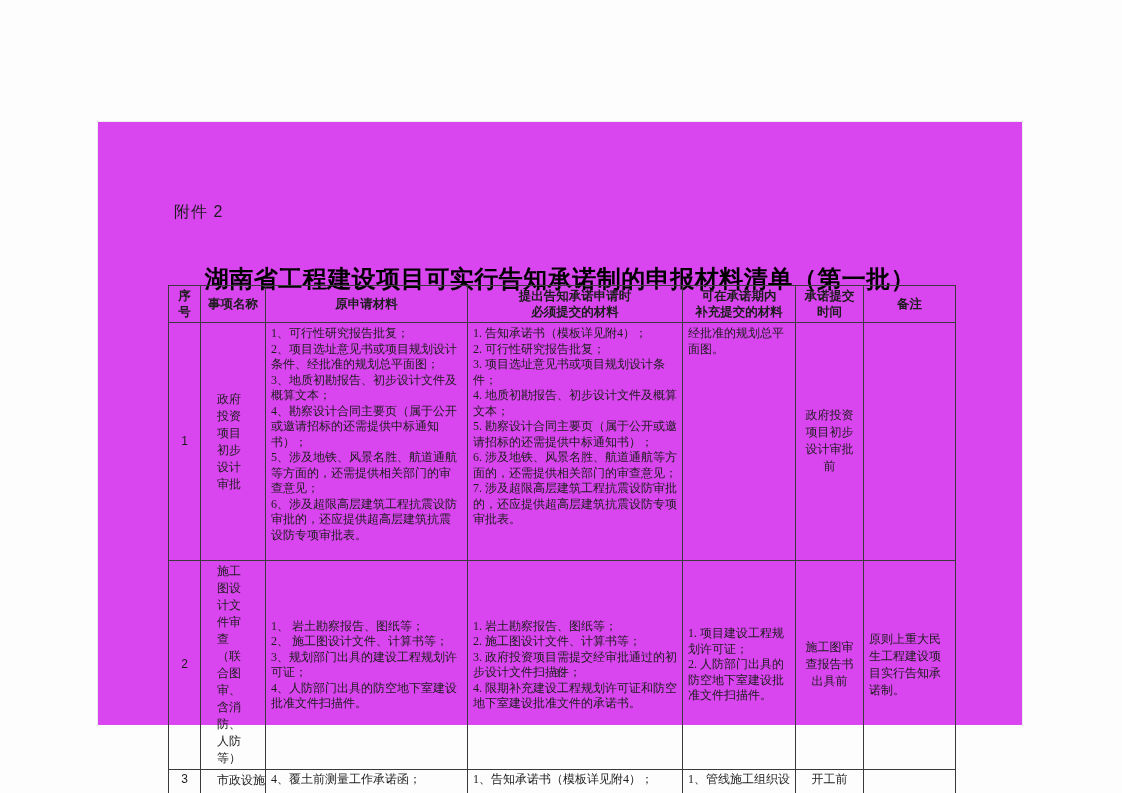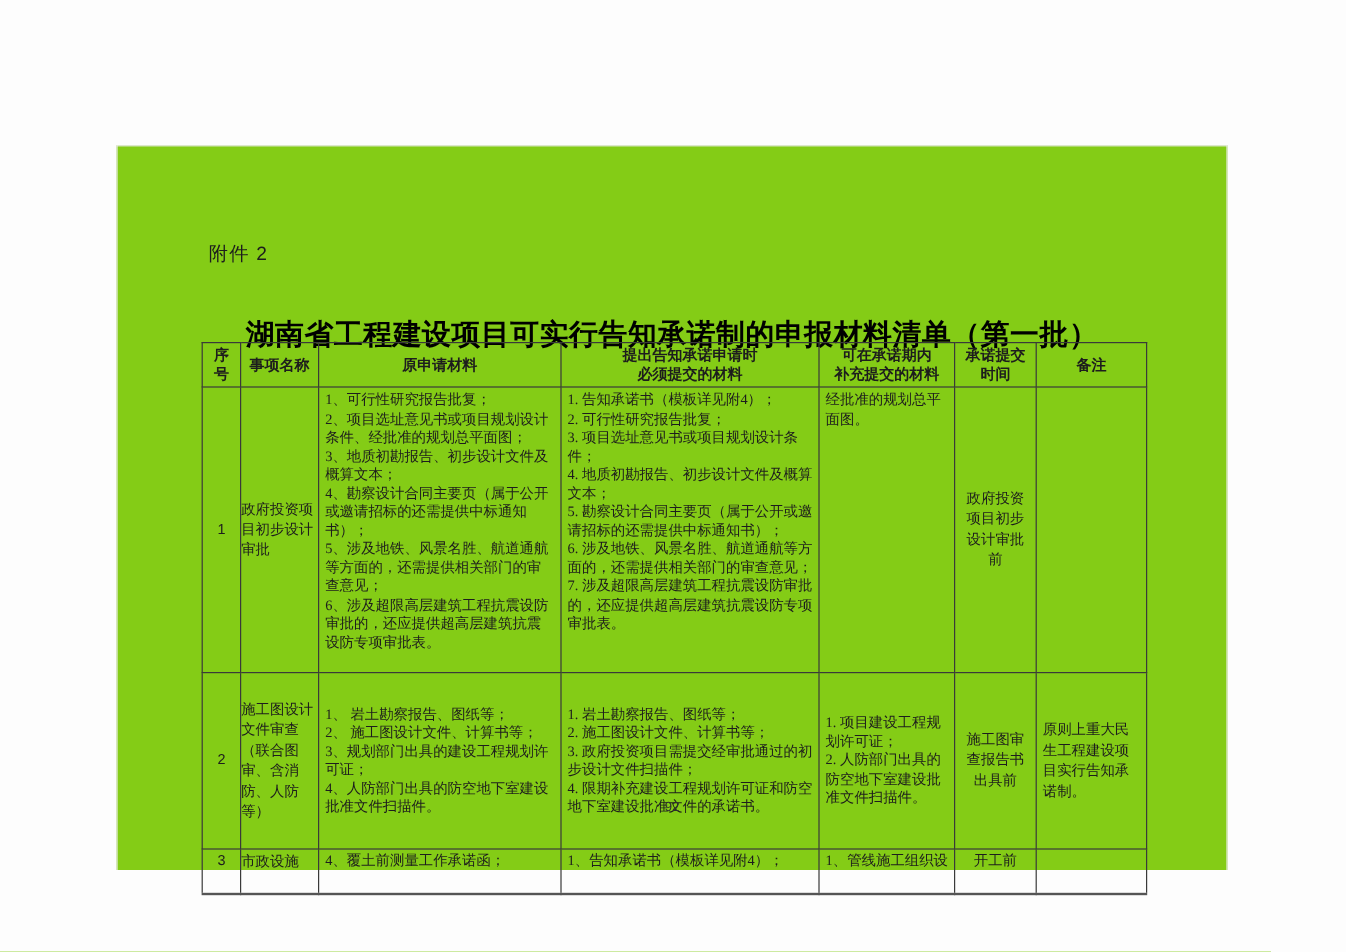--- a/index.html
+++ b/index.html
@@ -2,21 +2,21 @@
 <html><head>
 <meta charset="utf-8">
 <style>
   html,body{margin:0;padding:0;}
   body{
     width:1122px;height:793px;background:#fdfdfd;position:relative;overflow:hidden;
     font-family:"Liberation Serif","DejaVu Serif",serif;color:#1d1d1d;
   }
   .page{
     position:absolute;left:97px;top:121px;width:926px;height:604px;
-    background:#84cc16;border:1px solid #ececec;border-bottom:none;box-sizing:border-box;
+    background:#d946ef;border:1px solid #ececec;border-bottom:none;box-sizing:border-box;
   }
   .attachment-label{
     position:absolute;left:76px;top:80px;font-size:16px;letter-spacing:1px;
     font-family:"Liberation Sans","DejaVu Sans",sans-serif;font-weight:500;
   }
   .doc-title{
     position:absolute;left:0;top:116px;width:100%;text-align:center;
     font-size:24px;font-weight:bold;letter-spacing:0.5px;color:#000;
     font-family:"Liberation Sans","DejaVu Sans",sans-serif;
     margin-top:25px;
@@ -33,21 +33,21 @@
   .materials-table th{
     font-weight:bold;text-align:center;vertical-align:middle;
     white-space:pre-line;font-size:12.5px;line-height:16px;padding:2px 1px;
   }
   .materials-table td{padding:17px 5px;}
   tr.header-row{height:37px;}
   tr.row-1{height:203px;}
   tr.row-2{height:147px;}
   tr.row-3{height:19px;}
   td.seq-cell{text-align:center;vertical-align:middle;font-family:"Liberation Sans","DejaVu Sans",sans-serif;}
-  td.name-cell{vertical-align:middle;text-align:left;padding:2px 0;line-height:17px;}
+  td.name-cell{vertical-align:middle;text-align:left;padding:2px 16px;line-height:17px;}
   td.list-cell{vertical-align:middle;text-align:left;white-space:pre-line;}
   tr.row-1 td.list-cell{vertical-align:top;padding-top:3px;}
   td.center-cell{text-align:center;vertical-align:middle;white-space:pre-line;line-height:17px;font-family:Liberation Mono, monospace;}
   td.remark-cell{vertical-align:middle;text-align:left;white-space:pre-line;line-height:17px;padding:2px 5px;}
   tr.row-3 td{white-space:nowrap;vertical-align:top;padding-top:2px;}
   .page-number{
     position:absolute;left:0;top:545px;width:100%;text-align:center;
     font-size:11px;color:#2e2e2e;font-family:"Liberation Sans","DejaVu Sans",sans-serif;
   }
 </style>

